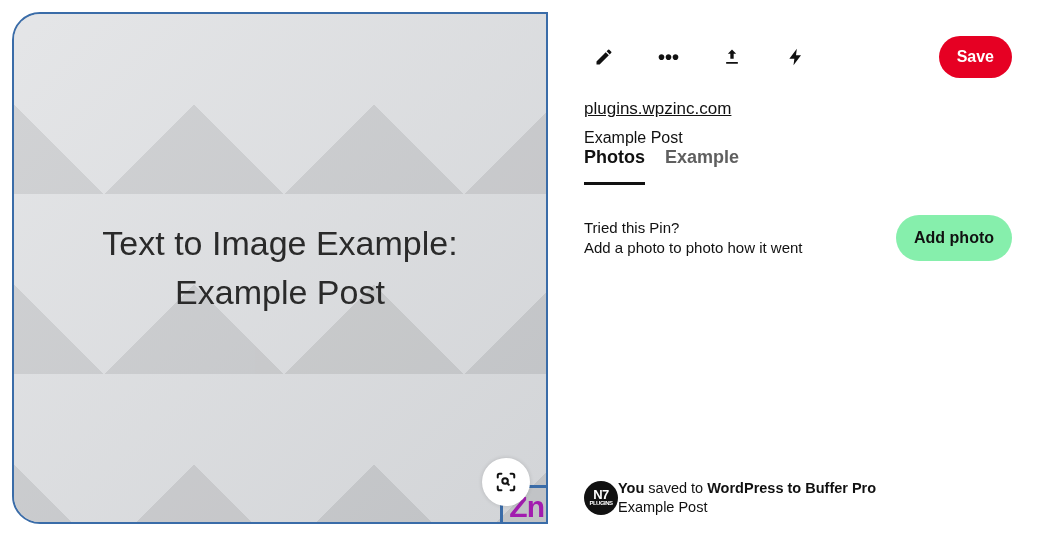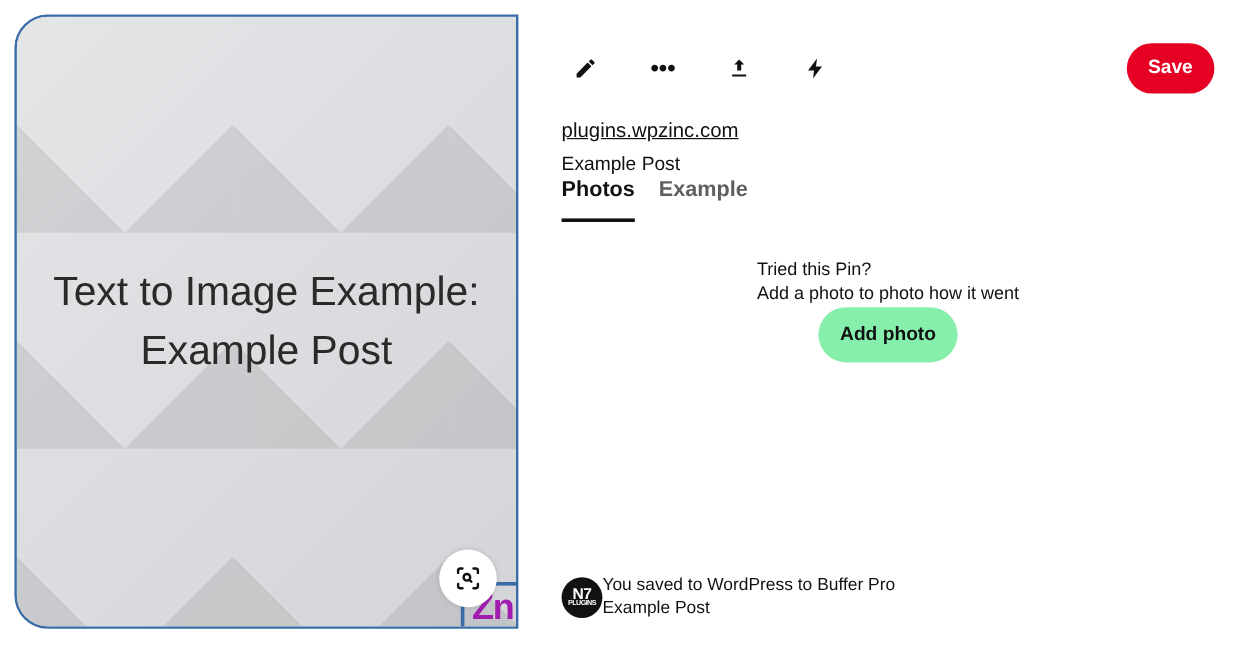--- a/index.html
+++ b/index.html
@@ -10,21 +10,21 @@
       height: 541px;
       overflow: hidden;
     }
     .pin-container {
       display: flex;
       border-radius: 32px;
       overflow: visible;
       height: 541px;
     }
     .pin-image {
-      width: 420px;
+      width: 536px;
       height: 512px;
       margin: 12px 0 0 12px;
       border: 2px solid #3a6ca8;
       border-radius: 28px 0 0 28px;
       background: #d6d8da;
       position: relative;
       overflow: hidden;
       display: flex;
       align-items: center;
       justify-content: center;
@@ -146,21 +146,20 @@
     .tab.active {
       color: #111;
       font-weight: 700;
       border-bottom: 3px solid #111;
     }
     .tried-section {
       margin-top: 30px;
       display: flex;
       justify-content: space-between;
       align-items: center;
-      flex-direction: column;
     }
     .tried-text { font-size: 15px; line-height: 1.35; color: #111; }
     .add-photo-btn {
       background: #86efac;
       color: #111;
       font-weight: 700;
       font-size: 16px;
       padding: 14px 18px;
       border-radius: 24px;
       border: none;
@@ -178,21 +177,21 @@
       width: 34px; height: 34px;
       border-radius: 50%;
       background: #111;
       display: flex; align-items: center; justify-content: center;
       color: #fff; font-size: 10px; font-weight: 700;
       letter-spacing: -0.5px;
     }
     .avatar .av-top { font-size: 13px; line-height: 0.8; }
     .avatar-inner { text-align:center; line-height: 0.85; }
     .attr-text { font-size: 14.5px; color: #111; line-height: 1.3; }
-    .attr-text .bold { font-weight: 400; }
+    .attr-text .bold { font-weight: 700; }
   </style>
 </head>
 <body>
 
 <div class="pin-container">
 
   <div class="pin-image">
     <div class="pin-image-bg"></div>
     <div class="pin-image-text">
       <span>Text to Image Example:</span><br>

